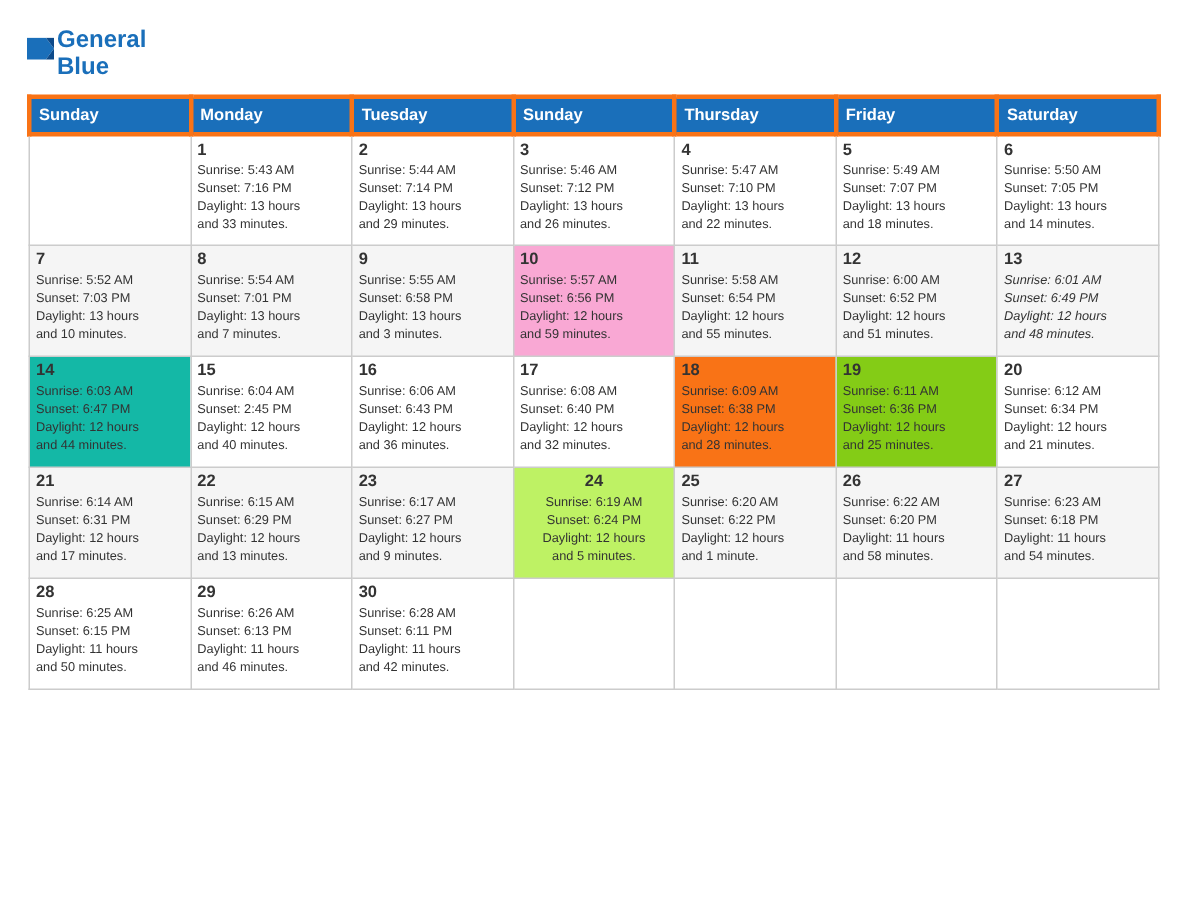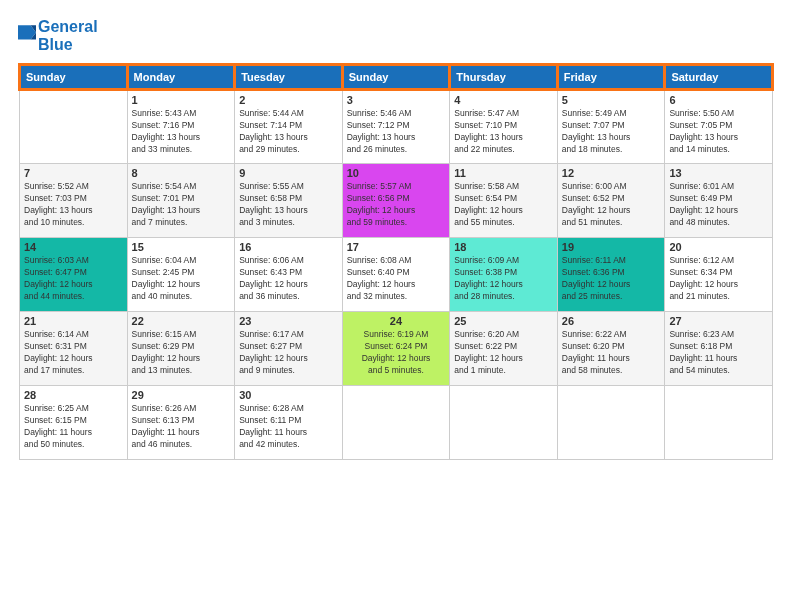--- a/index.html
+++ b/index.html
@@ -182,21 +182,21 @@
 Daylight: 13 hours
 and 7 minutes.</div>
           </td>
           <td style="background-color: rgb(245, 245, 245);">
             <div class="day-number">9</div>
             <div class="day-info" style="white-space: pre-line;">Sunrise: 5:55 AM
 Sunset: 6:58 PM
 Daylight: 13 hours
 and 3 minutes.</div>
           </td>
-          <td style="background-color: #d946ef;">
+          <td style="background-color: #f9a8d4;">
             <div class="day-number">10</div>
             <div class="day-info" style="white-space: pre-line;">Sunrise: 5:57 AM
 Sunset: 6:56 PM
 Daylight: 12 hours
 and 59 minutes.</div>
           </td>
           <td style="background-color: rgb(245, 245, 245);">
             <div class="day-number">11</div>
             <div class="day-info" style="white-space: pre-line;">Sunrise: 5:58 AM
 Sunset: 6:54 PM
@@ -205,21 +205,21 @@
           </td>
           <td style="background-color: rgb(245, 245, 245);">
             <div class="day-number">12</div>
             <div class="day-info" style="white-space: pre-line;">Sunrise: 6:00 AM
 Sunset: 6:52 PM
 Daylight: 12 hours
 and 51 minutes.</div>
           </td>
           <td style="background-color: rgb(245, 245, 245);">
             <div class="day-number">13</div>
-            <div class="day-info" style="white-space: pre-line;">Sunrise: 6:01 AM
+            <div class="day-info" style="white-space: pre-line; font-style: italic;">Sunrise: 6:01 AM
 Sunset: 6:49 PM
 Daylight: 12 hours
 and 48 minutes.</div>
           </td>
         </tr>
         <tr>
           <td style="background-color: #14b8a6;">
             <div class="day-number">14</div>
             <div class="day-info" style="white-space: pre-line;">Sunrise: 6:03 AM
 Sunset: 6:47 PM
@@ -240,28 +240,28 @@
 Daylight: 12 hours
 and 36 minutes.</div>
           </td>
           <td style="background-color: rgb(255, 255, 255);">
             <div class="day-number">17</div>
             <div class="day-info" style="white-space: pre-line;">Sunrise: 6:08 AM
 Sunset: 6:40 PM
 Daylight: 12 hours
 and 32 minutes.</div>
           </td>
-          <td style="background-color: #5eead4;">
+          <td style="background-color: #f97316;">
             <div class="day-number">18</div>
             <div class="day-info" style="white-space: pre-line;">Sunrise: 6:09 AM
 Sunset: 6:38 PM
 Daylight: 12 hours
 and 28 minutes.</div>
           </td>
-          <td style="background-color: #14b8a6;">
+          <td style="background-color: #84cc16;">
             <div class="day-number">19</div>
             <div class="day-info" style="white-space: pre-line;">Sunrise: 6:11 AM
 Sunset: 6:36 PM
 Daylight: 12 hours
 and 25 minutes.</div>
           </td>
           <td style="background-color: rgb(255, 255, 255);">
             <div class="day-number">20</div>
             <div class="day-info" style="white-space: pre-line;">Sunrise: 6:12 AM
 Sunset: 6:34 PM

